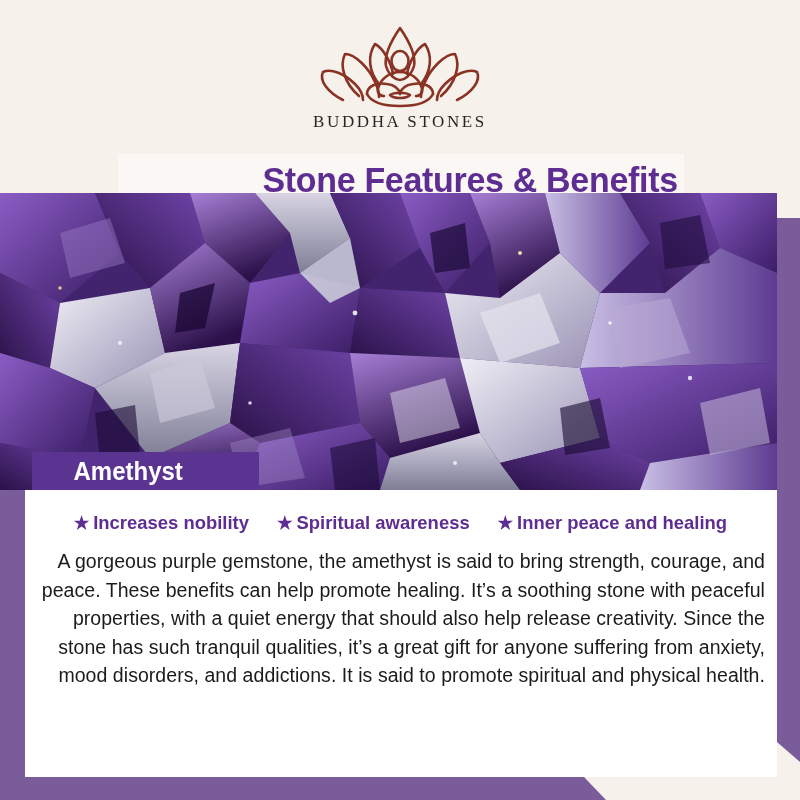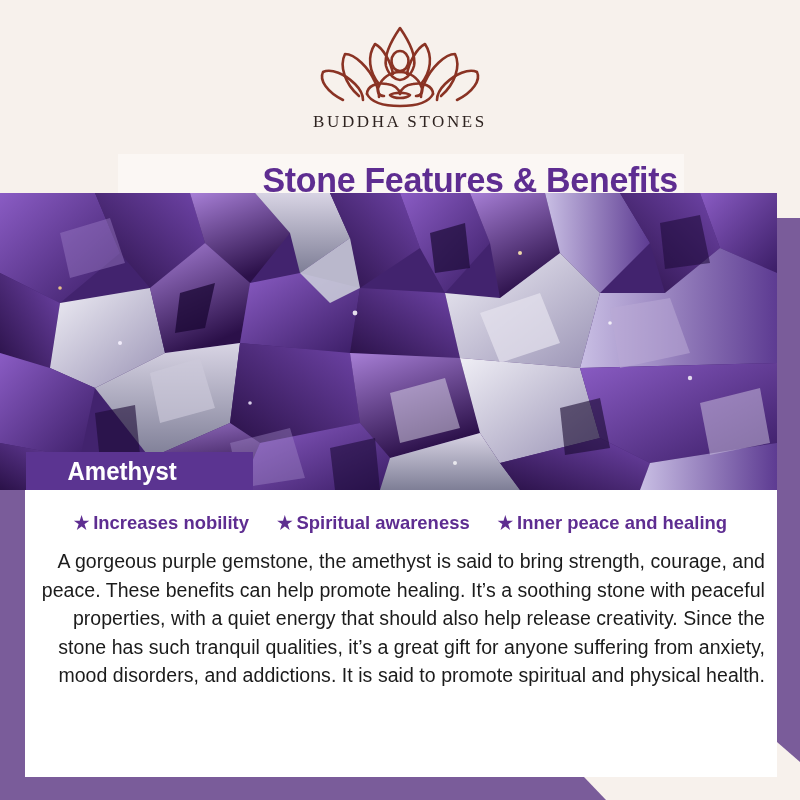--- a/index.html
+++ b/index.html
@@ -121,21 +121,21 @@
     height: 297px;
     overflow: hidden;
     background: #3a1f63;
   }
   #hero svg { display: block; }
 
   
   #stone-label {
     position: absolute;
     top: 452px;
-    left: 26px;
+    left: 32px;
     width: 227px;
     height: 38px;
     background: #5b3491;
     display: flex;
     align-items: center;
     z-index: 5;
   }
   #stone-label-text {
     color: #ffffff;
     font-family: "Liberation Sans Narrow", "Liberation Sans", sans-serif;

